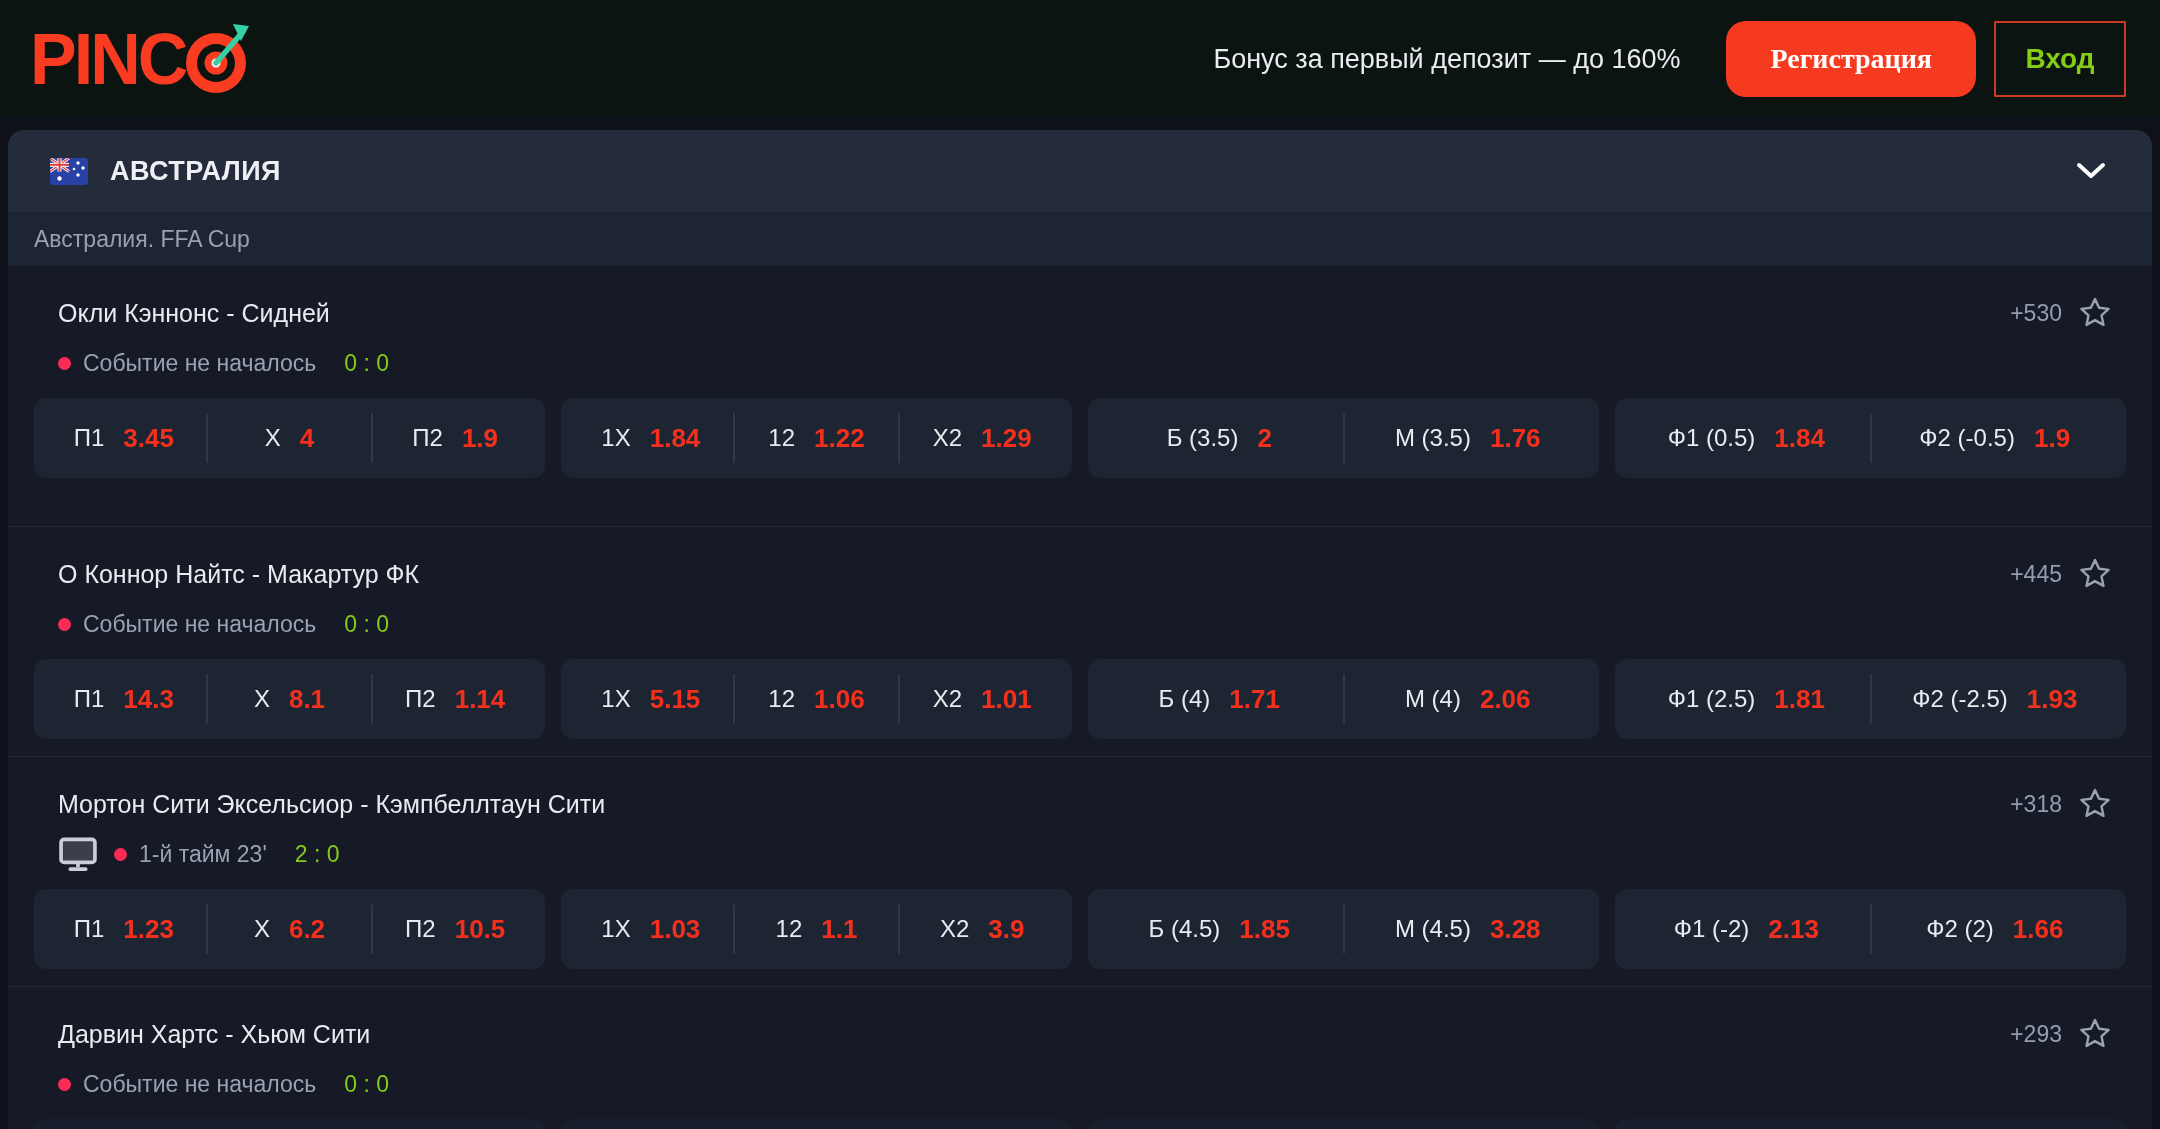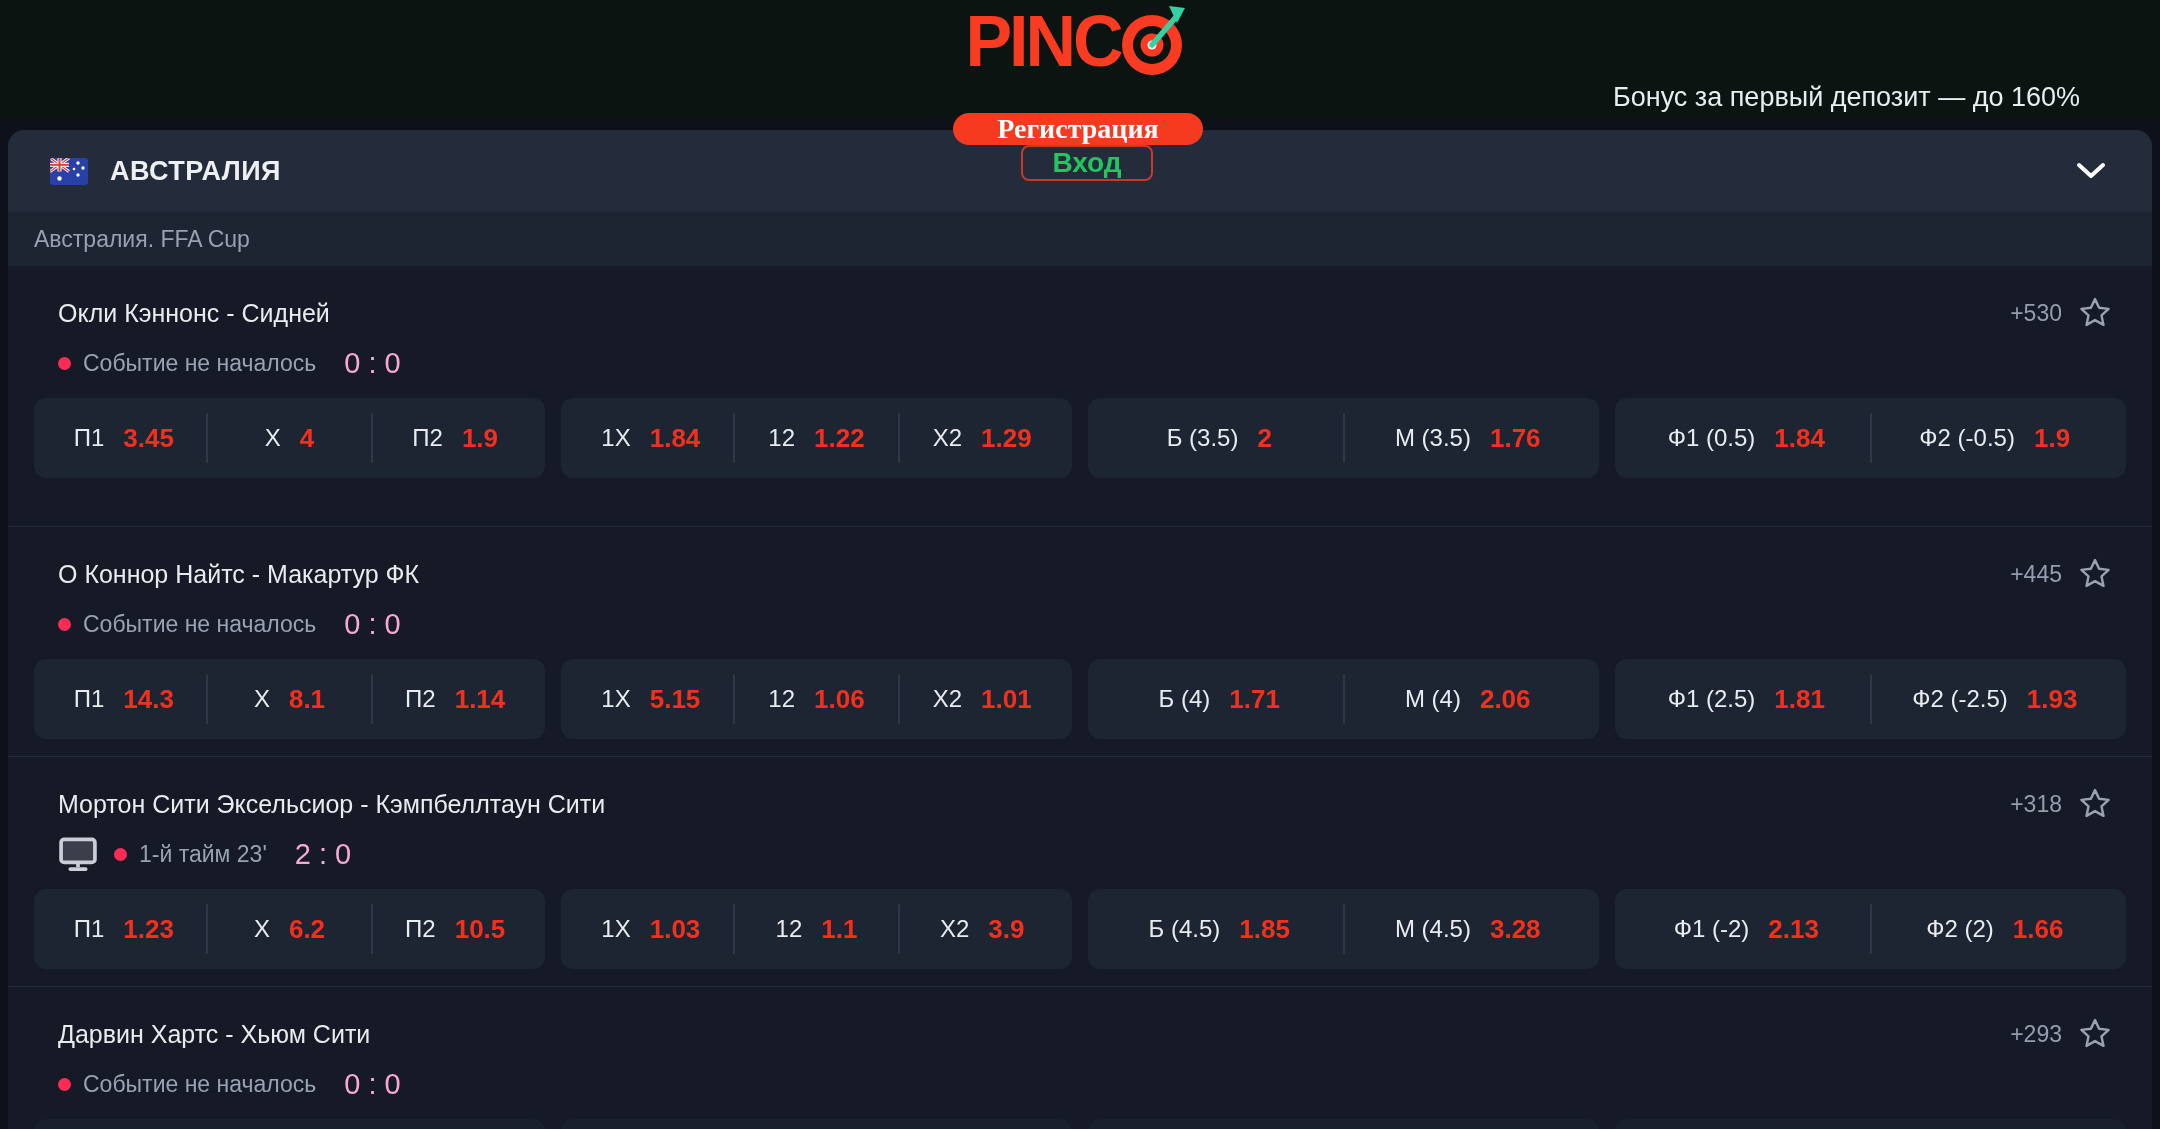--- a/index.html
+++ b/index.html
@@ -1,31 +1,31 @@
 <!DOCTYPE html>
 <html><head>
 <meta charset="utf-8">
 <style>
   * { margin:0; padding:0; box-sizing:border-box; }
   html,body { width:2160px; height:1129px; overflow:hidden; background:#0e1119;
               font-family:"Liberation Sans", sans-serif; }
 
   
   .top-header { height:118px; background:#0b1410; display:flex; align-items:center;
-                padding:0 34px 0 30px;flex-direction:column; }
+                padding:0 34px 0 30px; }
   .logo { display:flex; align-items:center; cursor:pointer; }
   .logo-text { font-size:70px; font-weight:800; color:#f93b21; letter-spacing:-3px;
                line-height:1; transform:scaleY(1.04); }
   .logo-target { margin-left:-2px; margin-top:4px; }
   .bonus-text { margin-left:auto; margin-right:46px; color:#e9ecf1; font-size:27px; }
   .btn-register { height:76px; padding:0 44px; border:none; border-radius:20px;
                   background:#f63a1f; color:#fff; font-size:28px; font-weight:700;
                   font-family:Liberation Serif, serif; cursor:pointer; }
-  .btn-login { height:76px; width:132px; margin-left:18px; border-radius:8px;
-               background:transparent; border:2px solid #c73a24; color:#22c55e;
+  .btn-login { height:76px; width:132px; margin-left:18px; border-radius:1px;
+               background:transparent; border:2px solid #c73a24; color:#84cc16;
                font-size:28px; font-weight:700; font-family:inherit; cursor:pointer; }
 
   
   .section { margin:12px 8px 0 8px; border-radius:16px 16px 0 0; overflow:hidden;
              background:#151a26; }
   .country-header { height:82px; background:#242b3a; display:flex; align-items:center;
                     padding:0 44px 0 42px; cursor:pointer;text-align:center; }
   .flag { width:38px; height:27px; border-radius:3px; overflow:hidden; flex:none; }
   .country-label { margin-left:22px; color:#eef0f4; font-size:27px; font-weight:700;
                    letter-spacing:.5px; }
@@ -41,21 +41,21 @@
   .match-title { color:#e9ebef; font-size:25px; cursor:pointer; }
   .meta { margin-left:auto; display:flex; align-items:center; gap:16px; }
   .count { color:#949db0; font-size:23px; cursor:pointer; }
   .star { display:flex; cursor:pointer; }
   .status-row { margin-top:18px; padding-left:24px; display:flex; align-items:center;
                 height:30px; }
   .tv { display:flex; margin-right:16px; }
   .dot { width:13px; height:13px; border-radius:50%; background:#fa2c56;
          margin-right:12px; flex:none; }
   .status { color:#99a2b2; font-size:23px; }
-  .score { color:#f9a8d4; font-size:29px; margin-left:28px; }
+  .score { color:#84cc16; font-size:23px; margin-left:28px; }
 
   .odds-row { margin-top:20px; display:flex; gap:16px; height:80px; }
   .odds-row.dim { opacity:.55; }
   .odds-group { flex:1; background:#1d2533; border-radius:12px; display:flex;
                 align-items:center; padding:0 8px; }
   .odds-cell { flex:1; display:flex; justify-content:center; align-items:center;
                gap:19px; cursor:pointer; height:100%; }
   .odds-label { color:#e8ebef; font-size:24px; white-space:nowrap; }
   .odds-value { color:#f4301d; font-size:26px; font-weight:700; white-space:nowrap; }
   .vdiv { width:2px; height:50px; background:#303848; border-radius:1px; flex:none; }

